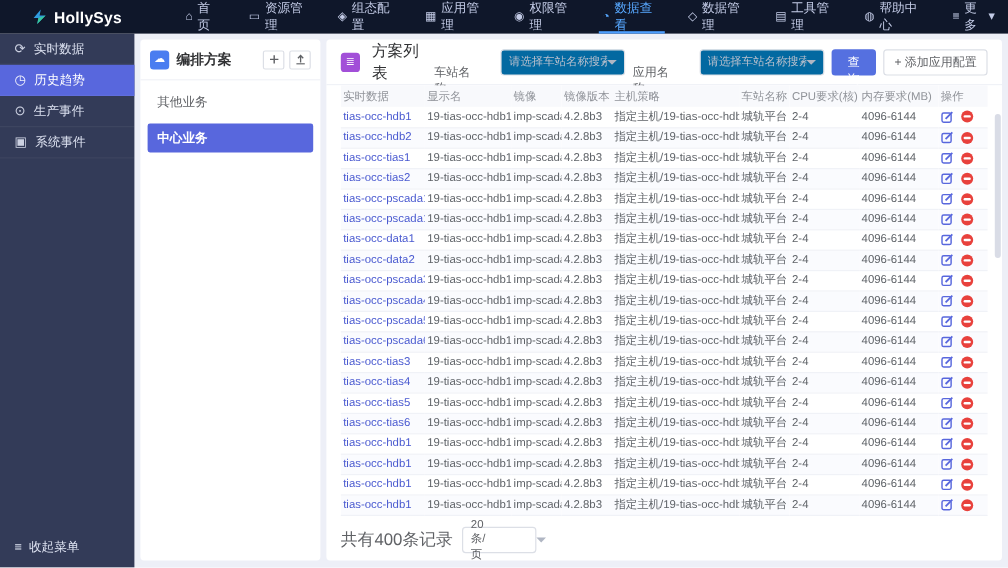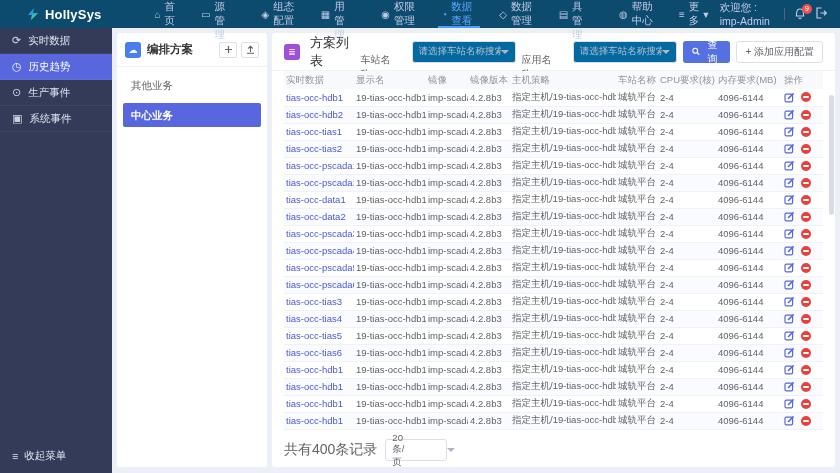--- a/index.html
+++ b/index.html
@@ -1,20 +1,20 @@
 <!DOCTYPE html>
 <html><head>
 <meta charset="utf-8">
 <style>
   * { margin:0; padding:0; box-sizing:border-box; }
   html,body { width:840px; height:473px; overflow:hidden; }
   body { font-family:"Liberation Sans","DejaVu Sans",sans-serif; background:#edeff7; position:relative; color:#303133; }
 
   
-  .navbar { position:absolute; top:0; left:0; width:840px; height:28px; background:#0c4a6e; display:flex; align-items:center; z-index:5; }
+  .navbar { position:absolute; top:0; left:0; width:840px; height:28px; background:#0f172a; display:flex; align-items:center; z-index:5; }
   .logo { display:flex; align-items:center; gap:5px; margin-left:26px; }
   .logo-mark { width:14px; height:14px; flex:none; }
   .logo-text { color:#fff; font-weight:bold; font-size:13px; letter-spacing:.2px; }
   .nav-items { display:flex; align-items:stretch; height:100%; margin-left:42px; }
   .nav-item { display:flex; align-items:center; gap:4px; padding:0 11px; color:#c3cbe6; font-size:10.5px; cursor:pointer; position:relative; }
   .nav-item .glyph { font-size:10px; }
   .nav-item.active { color:#57a8ff; }
   .nav-item.active::after { content:""; position:absolute; left:8px; right:8px; bottom:0; height:2px; background:#4d9eff; }
   .nav-right { margin-left:auto; display:flex; align-items:center; gap:9px; margin-right:12px; color:#c3cbe6; font-size:10.5px; }
   .nav-divider { width:1px; height:12px; background:#55608c; }
@@ -41,21 +41,21 @@
   .plan-item.active { background:#5867dd; color:#fff; font-weight:bold; }
 
   .main-card { position:absolute; left:272px; top:33px; width:563px; height:434px; background:#fff; border-radius:3px; display:flex; flex-direction:column; }
   .main-head { display:flex; align-items:center; height:38px; padding:0 12px; border-bottom:1px solid #f0f2f7; flex:none; }
   .main-title { font-size:13px; font-weight:normal; margin-left:10px; }
   .filters { margin-left:auto; display:flex; align-items:center; gap:6px; }
   .filter-label { font-size:10px; color:#606266;margin-top:31px; }
   .select-box { width:104px; height:22px; border:1px solid #dcdfe6; border-radius:3px; background:#0369a1; display:flex; align-items:center; padding:0 6px; cursor:pointer; }
   .select-box .ph { font-size:9.5px; color:#b9bfcc; flex:1; white-space:nowrap; overflow:hidden; }
   .caret { width:0; height:0; border-left:4px solid transparent; border-right:4px solid transparent; border-top:4px solid #b0b6c3; flex:none; }
-  .btn-search { height:22px; background:#5570e0; color:#fff; border:none; border-radius:3px; font-size:10px; padding:0 9px; display:flex; align-items:center; gap:4px; cursor:pointer; }
+  .btn-search { height:22px; background:#5570e0; color:#fff; border:none; border-radius:3px; font-size:10px; padding:0 9px; display:flex; align-items:center; gap:4px; cursor:pointer;flex-direction:column; }
   .btn-add { height:22px; background:#fff; color:#606266; border:1px solid #dcdfe6; border-radius:3px; font-size:10px; padding:0 8px; display:flex; align-items:center; cursor:pointer; white-space:nowrap; }
 
   
   .table-wrap { flex:1; padding:0 12px; position:relative; overflow:hidden; }
   table { width:539px; border-collapse:collapse; table-layout:fixed; }
   col.c1{width:70px} col.c2{width:72px} col.c3{width:42px} col.c4{width:42px} col.c5{width:106px} col.c6{width:42px} col.c7{width:58px} col.c8{width:66px} col.c9{width:41px}
   thead th { height:18px; font-size:9.5px; color:#909399; font-weight:normal; text-align:left; background:#f8f9fc; white-space:nowrap; overflow:hidden; padding:0 2px; }
   tbody td { height:17px; font-size:9.5px; color:#5f6368; border-bottom:1px solid #f0f2f7; white-space:nowrap; overflow:hidden; padding:0 2px; }
   tbody tr:nth-child(even) td { background:#fafbfe; }
   td.app a { color:#4a5ad0; text-decoration:none; cursor:pointer; }
@@ -138,37 +138,20 @@
         <span>帮助中心</span>
         <span></span>
       </div>
 
       <div class="nav-item">
         <span class="glyph">≡</span>
         <span>更多</span>
         <span>▾</span>
       </div>
     </div>
-  <div class="nav-right">
-    <span>欢迎您 : imp-Admin</span>
-    <span class="nav-divider"></span>
-    <span class="bell-wrap">
-      <svg width="12" height="13" viewBox="0 0 12 13">
-        <path d="M6 1 C3.8 1 2.8 2.8 2.7 4.8 L2.3 8 H9.7 L9.3 4.8 C9.2 2.8 8.2 1 6 1 Z" fill="none" stroke="#c3cbe6" stroke-width="1.1"></path>
-        <path d="M4.8 9.6 a1.2 1.2 0 0 0 2.4 0" fill="none" stroke="#c3cbe6" stroke-width="1.1"></path>
-      </svg>
-      <span class="badge">9</span>
-    </span>
-    <span>
-      <svg width="13" height="12" viewBox="0 0 13 12">
-        <path d="M6.5 1 H2 V11 H6.5" fill="none" stroke="#c3cbe6" stroke-width="1.2"></path>
-        <path d="M5.5 6 H11 M9 3.8 L11.3 6 L9 8.2" fill="none" stroke="#c3cbe6" stroke-width="1.2"></path>
-      </svg>
-    </span>
-  </div>
 </div>
 
 <div class="sidebar">
   <div>
 
       <div class="side-item">
         <span class="glyph">⟳</span>
         <span>实时数据</span>
       </div>
 

